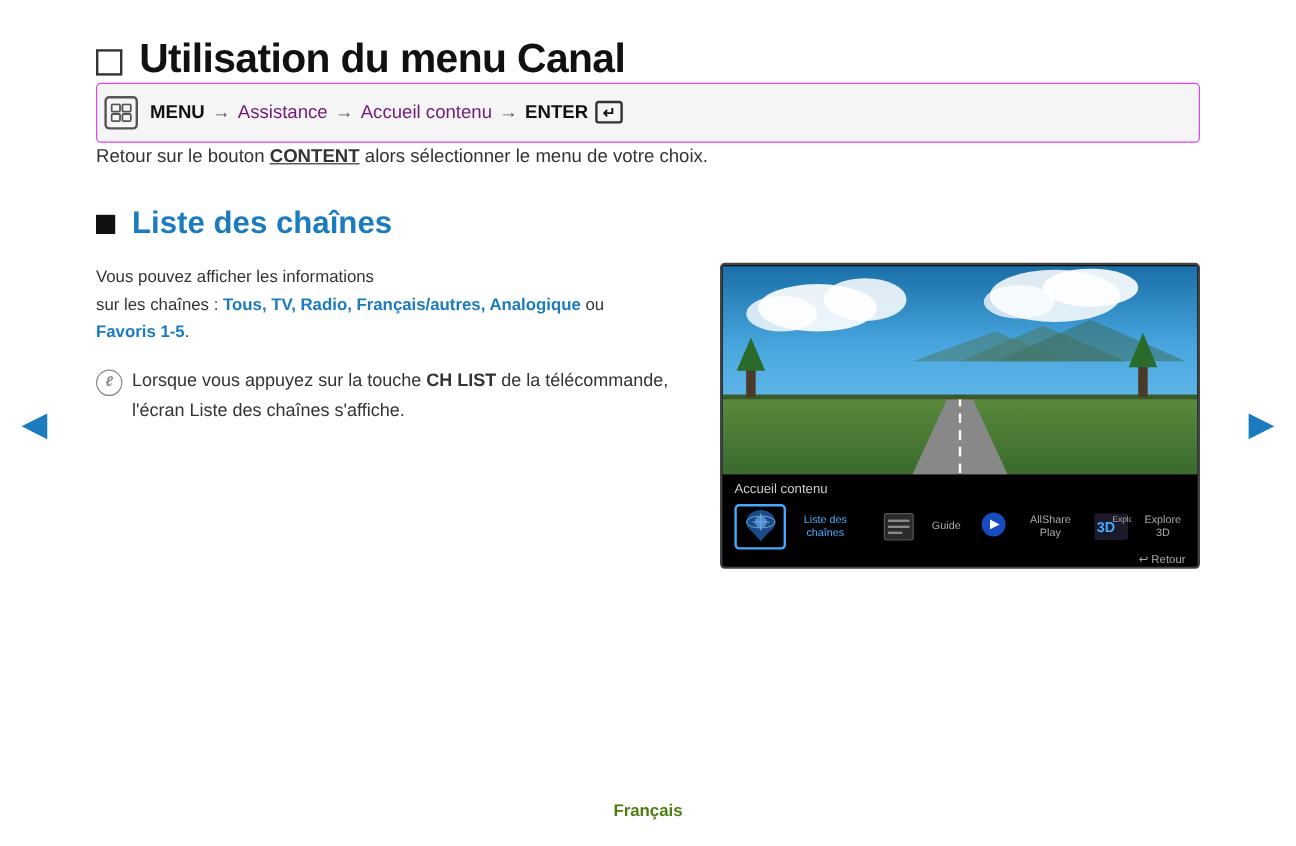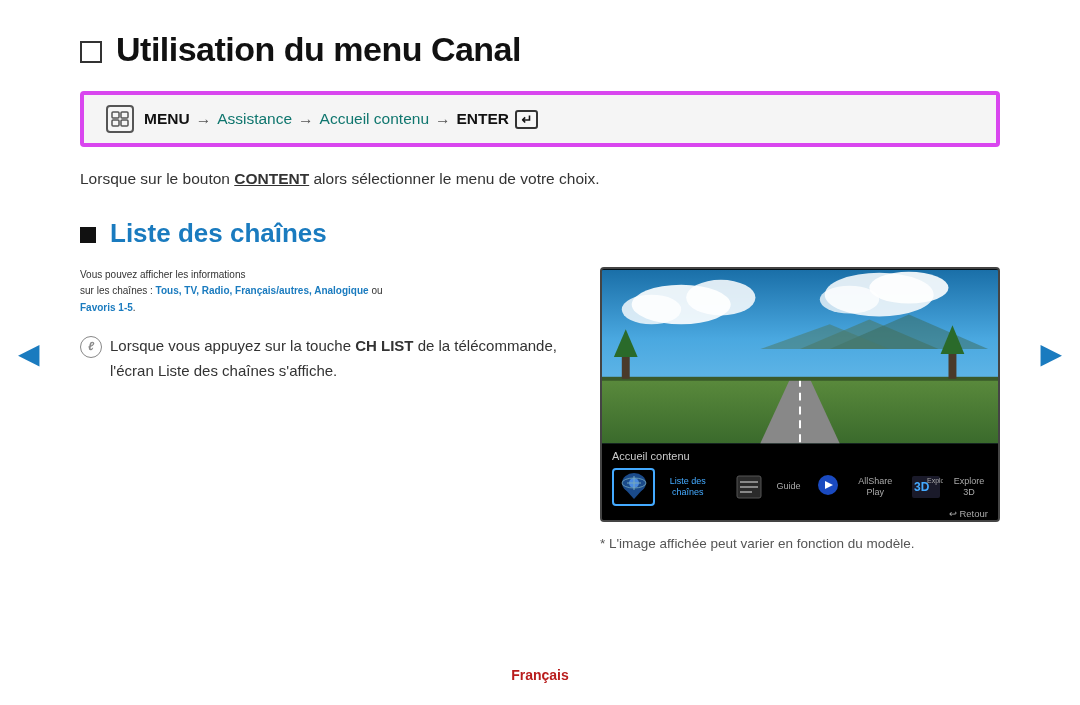--- a/index.html
+++ b/index.html
@@ -18,21 +18,20 @@
       width: 1080px;
       height: 705px;
       padding: 30px 80px 30px 80px;
       position: relative;
     }
 
     
     .page-title {
       display: flex;
       align-items: center;
-      margin-bottom: 22px;
     }
 
     .title-checkbox {
       width: 22px;
       height: 22px;
       border: 2.5px solid #333;
       display: inline-block;
       margin-right: 14px;
       flex-shrink: 0;
       position: relative;
@@ -44,24 +43,23 @@
       font-weight: 700;
       color: #111;
       letter-spacing: -0.5px;
     }
 
     
     .menu-path {
       display: flex;
       align-items: center;
       background: #f5f5f5;
-      border: 4px solid #d946ef;
+      border: 1px solid #d946ef;
       border-radius: 4px;
-      padding: 10px 22px;
-      margin-bottom: 20px;
+      padding: 10px 6px;
       font-size: 15.5px;
       gap: 6px;
     }
 
     .menu-icon {
       width: 28px;
       height: 28px;
       border: 2px solid #555;
       border-radius: 4px;
       display: inline-flex;
@@ -77,21 +75,21 @@
       font-weight: 700;
       color: #111;
     }
 
     .menu-path .arrow {
       color: #555;
       font-weight: 400;
     }
 
     .menu-path .blue-link {
-      color: #0f766e;
+      color: #701a75;
       font-weight: 400;
     }
 
     
     .intro-text {
       font-size: 15.5px;
       line-height: 1.6;
       color: #333;
       margin-bottom: 26px;
     }
@@ -136,21 +134,21 @@
       min-width: 0;
     }
 
     .right-col {
       width: 400px;
       flex-shrink: 0;
     }
 
     
     .body-text {
-      font-size: 10px;
+      font-size: 14px;
       line-height: 1.65;
       color: #333;
       margin-bottom: 18px;
     }
 
     .body-text .blue-link {
       color: #1a7bbf;
       font-weight: 700;
     }
 
@@ -289,21 +287,21 @@
     }
 
     
     .bottom-lang {
       position: absolute;
       bottom: 22px;
       left: 50%;
       transform: translateX(-50%);
       font-size: 14px;
       font-weight: 700;
-      color: #b91c1c;
+      color: #4d7c0f;
     }
   </style>
 </head>
 <body>
 
 <div class="page-container">
 
   <div class="nav-arrow-left">◀</div>
   <div class="nav-arrow-right">▶</div>
 
@@ -327,21 +325,21 @@
     <span class="arrow">→</span>
     <span class="blue-link">Accueil contenu</span>
     <span class="arrow">→</span>
     <span class="bold-text">
       <span>ENTER</span>
       <span style="border:2px solid #333; border-radius:3px; padding:0 4px; margin-left:2px; font-size:13px;">↵</span>
     </span>
   </div>
 
   <div class="intro-text">
-    <span>Lorsque sur le bouton </span><strong>CONTENT</strong><span> alors sélectionner le menu de votre choix.</span><br>
+    <span>Retour sur le bouton </span><strong>CONTENT</strong><span> alors sélectionner le menu de votre choix.</span><br>
   </div>
 
   <div class="section-title">
     <div class="section-square"></div>
     <h2>Liste des chaînes</h2>
   </div>
 
   <div class="two-col">
 
     <div class="left-col">
@@ -455,20 +453,19 @@
                 </svg>
               </div>
               <div class="tv-icon-label">Explore 3D</div>
             </div>
 
           </div>
           <div class="tv-retour">↩ Retour</div>
         </div>
       </div>
 
-      <p class="footer-note">* L'image affichée peut varier en fonction du modèle.</p>
     </div>
 
   </div>
 
   <div class="bottom-lang">Français</div>
 
 </div>
 
 </body></html>

